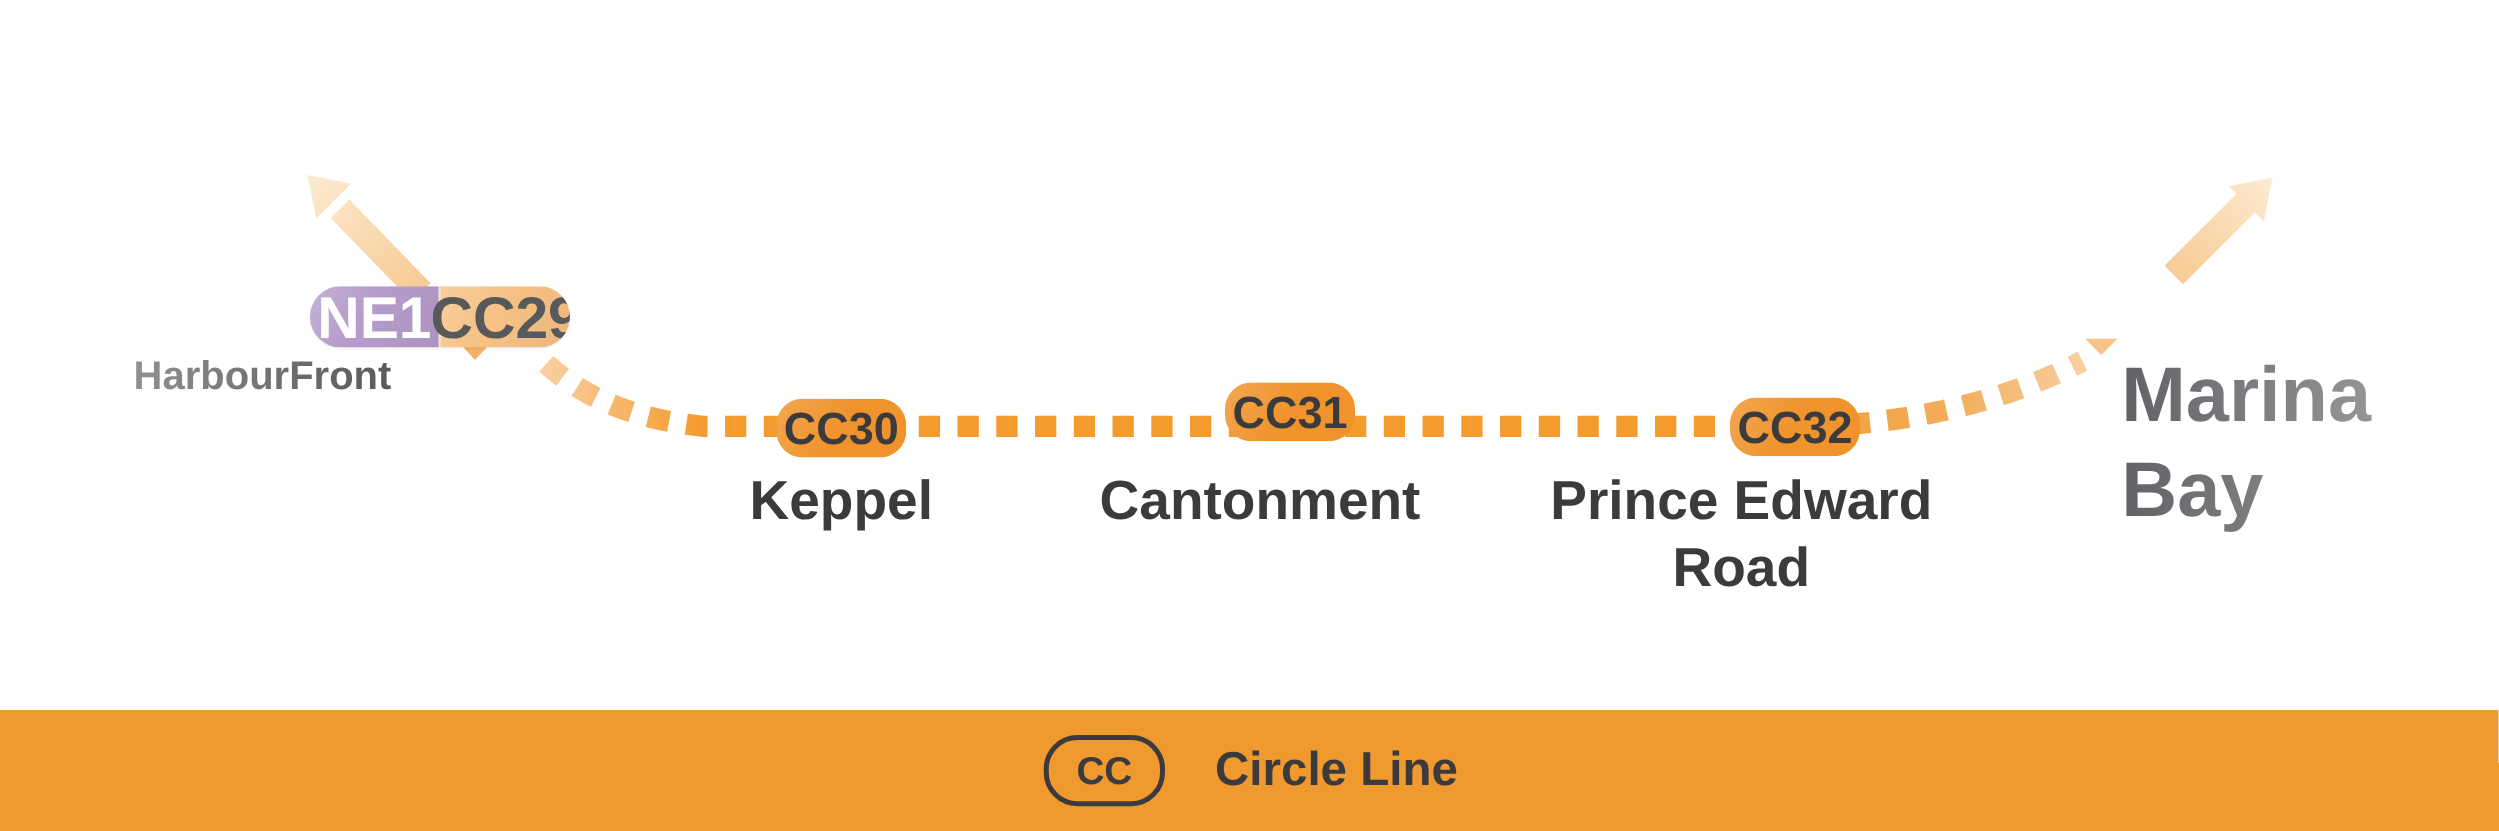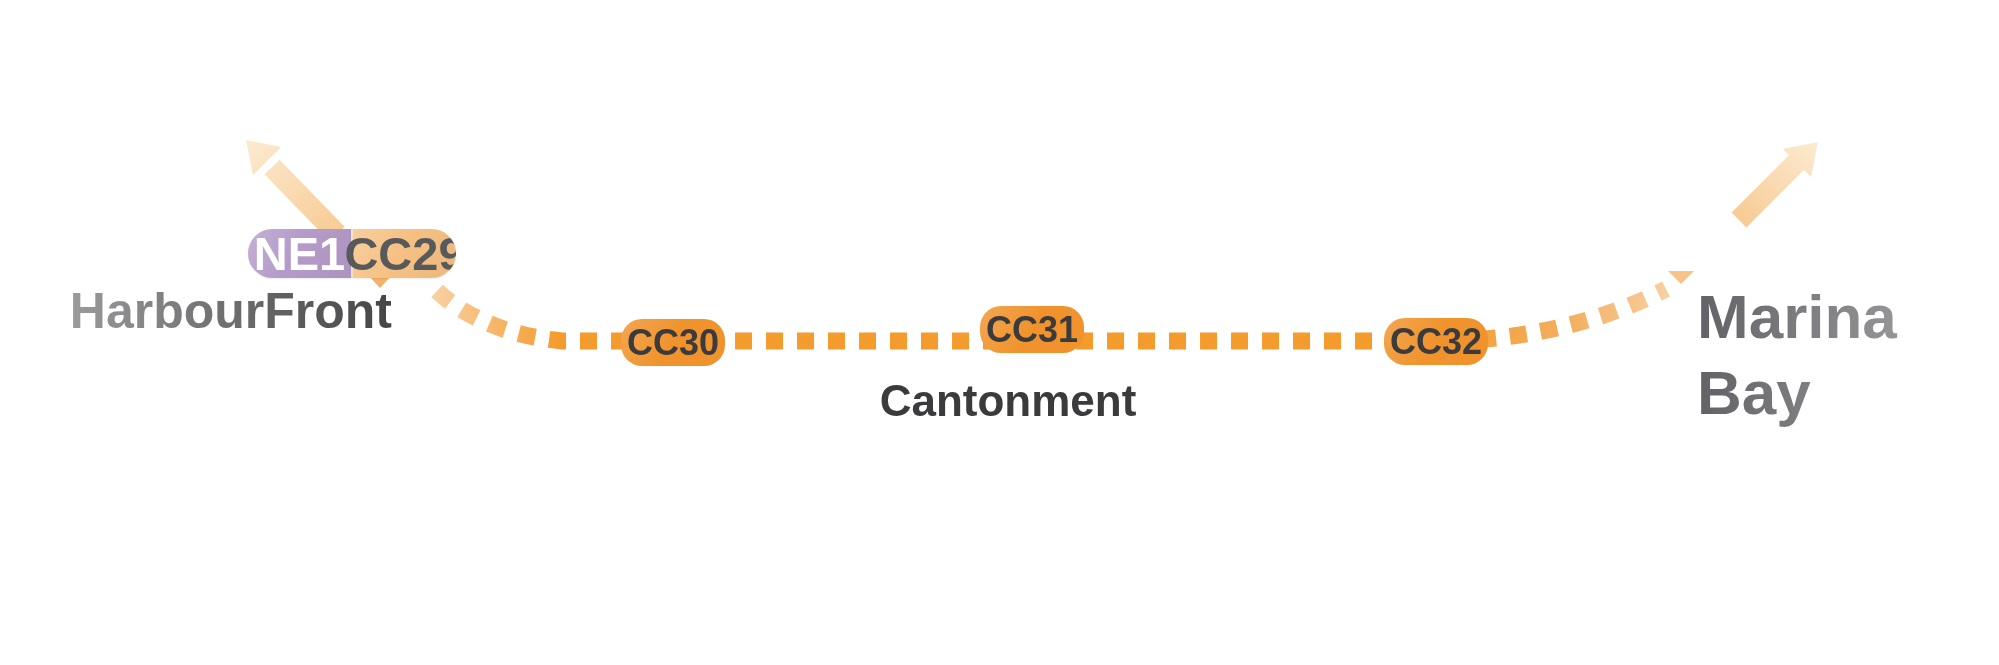--- a/index.html
+++ b/index.html
@@ -35,21 +35,21 @@
     background-image:linear-gradient(120deg, rgba(255,255,255,0.18) 0%, rgba(255,255,255,0) 50%);
     color:var(--dark-text);font-weight:bold;font-size:36px;
   }
 
   
   .station-name{
     position:absolute;font-weight:bold;font-size:44px;line-height:1.22;
     color:var(--dark-text);text-align:center;
   }
   .name-fade-left{
-    text-align:right;font-size:50px;
+    font-size:32px;
     background-image:linear-gradient(90deg,#A8A6A7 0%, #6E6D70 55%, #454447 100%);
     -webkit-background-clip:text;background-clip:text;color:transparent;
   }
   .name-fade-right{
     text-align:left;font-size:62px;
     background-image:linear-gradient(90deg,#626165 0%, #8C8B8E 55%, #B0AEAF 100%);
     -webkit-background-clip:text;background-clip:text;color:transparent;
   }
 
   
@@ -111,26 +111,34 @@
 
   <div class="badge-group" style="left:248px;top:229px;">
     <span class="badge-seg seg-ne1">NE1</span>
     <span class="badge-seg seg-cc29">CC29</span>
   </div>
   <div class="station-name name-fade-left" style="left:28px;top:281px;width:364px;">HarbourFront</div>
 
   <div class="badge-solo" style="left:621px;top:319px;">
     <span>CC30</span>
   </div>
+  <div class="station-name" style="left:523px;top:374px;width:300px;">Keppel</div>
 
   <div class="badge-solo" style="left:980px;top:306px;">
     <span>CC31</span>
   </div>
   <div class="station-name" style="left:858px;top:374px;width:300px;">Cantonment</div>
 
   <div class="badge-solo" style="left:1384px;top:318px;">
     <span>CC32</span>
   </div>
+  <div class="station-name" style="left:1223px;top:374px;width:340px;">Prince Edward Road</div>
 
   <div class="station-name name-fade-right" style="left:1697px;top:279px;width:300px;">Marina Bay</div>
 
+  <div class="legend-bar">
+    <div class="legend-group">
+      <div class="legend-pill">CC</div>
+      <div class="legend-name">Circle Line</div>
+    </div>
+  </div>
 
 </div>
 
 </body></html>

